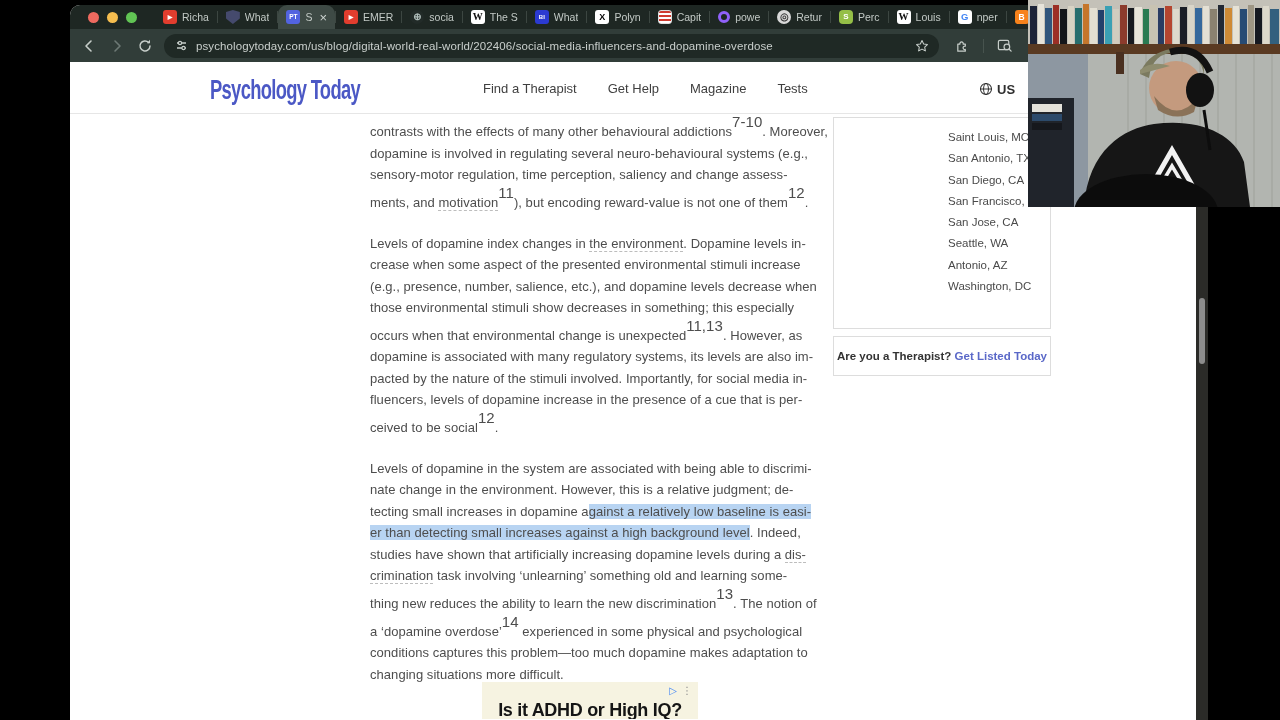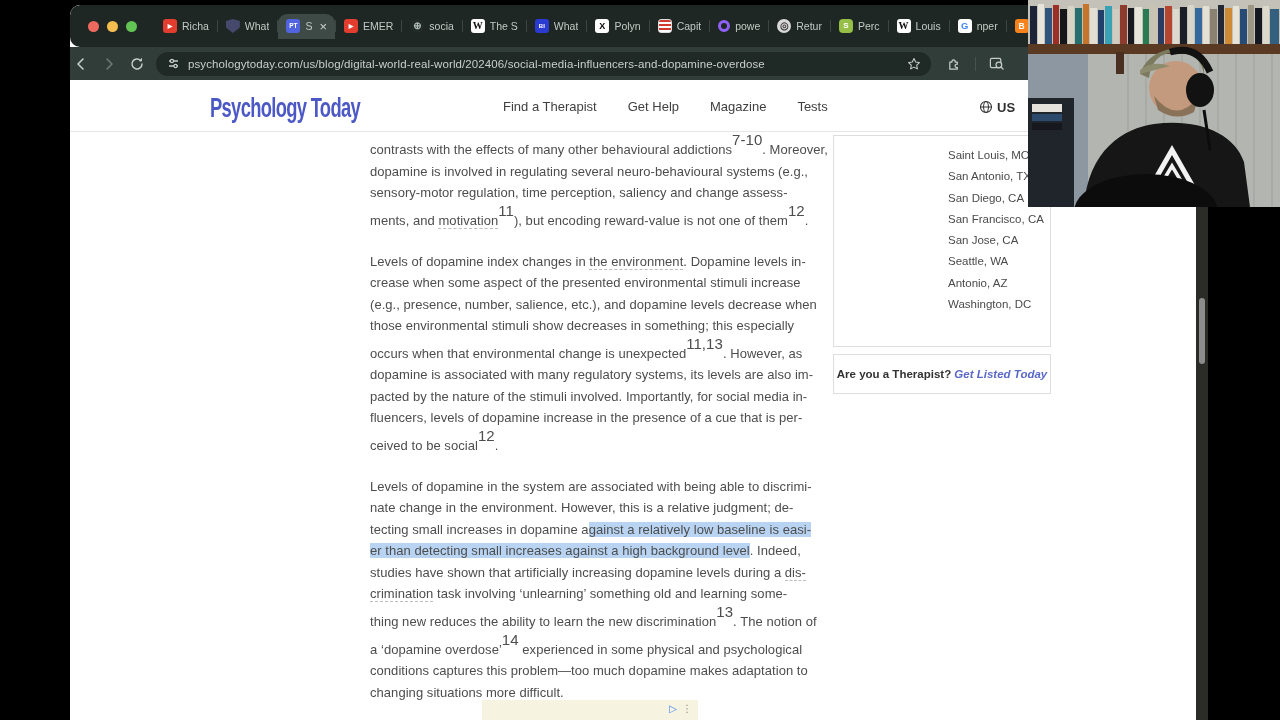--- a/index.html
+++ b/index.html
@@ -3,22 +3,22 @@
 <meta charset="utf-8">
 <style>
   * { margin:0; padding:0; box-sizing:border-box; }
   html,body { width:1280px; height:720px; overflow:hidden; background:#000;
     font-family:"Liberation Sans", sans-serif; }
 
   
   .browser-window { position:absolute; left:70px; top:5px; width:1138px; height:715px;
     border-radius:10px 10px 0 0; overflow:hidden; background:#fff; }
 
-  .tab-bar { height:42px; background:#1e2723; display:flex; align-items:center;
-    padding-left:18px; overflow:hidden;border-radius:10px; }
+  .tab-bar { height:24px; background:#1e2723; display:flex; align-items:center;
+    padding-left:18px; overflow:hidden; }
   .lights { display:flex; gap:8px; margin-right:18px; flex:none; }
   .light { width:11px; height:11px; border-radius:50%; }
   .light.red{ background:#ee6a5f; } .light.yellow{ background:#f5bd4f; } .light.green{ background:#61c454; }
 
   .tab { height:25px; display:flex; align-items:center; gap:5px; padding:0 8px; flex:none;
     color:#c3cac6; font-size:10.5px; white-space:nowrap; }
   .tab.active { background:#3e4a45; border-radius:9px 9px 0 0; }
   .tab-label { max-width:32px; overflow:hidden; }
   .tab-close { font-size:13px; color:#cdd3d0; margin-left:2px; line-height:1; }
   .tab-sep { width:1px; height:12px; background:#3c4641; flex:none; }
@@ -32,58 +32,58 @@
   .fav-x { background:#fff; color:#000; font-size:9px; }
   .fav-shopify { background:#95bf47; font-size:8px; border-radius:4px; }
   .fav-google { background:#fff; color:#4285f4; font-size:9.5px; }
   .fav-blogger { background:#f7821b; font-size:8.5px; }
   .fav-globe { background:#222b28; color:#aebcb9; font-size:10px; border-radius:50%; line-height:13px; }
   .fav-target { background:#d9d9d9; color:#3a3a3a; font-size:10px; border-radius:50%; line-height:13px; }
   .fav-ring { background:transparent; border:3px solid #9061f9; border-radius:50%; width:12px; height:12px; }
   .fav-flag { background:repeating-linear-gradient(180deg,#cf3b30 0 2px,#fff 2px 4px); border:1px solid #ddd; }
   .fav-shield { background:#454a6d; border-radius:2px 2px 6px 6px; clip-path:polygon(50% 0,100% 15%,100% 60%,50% 100%,0 60%,0 15%); }
 
-  .toolbar { height:33px; background:#313d39; display:flex; align-items:center; padding:0 2px; gap:10px; }
+  .toolbar { height:33px; background:#313d39; display:flex; align-items:center; padding:0 10px; gap:10px; }
   .nav-ic { width:18px; height:18px; color:#c6cdc9; flex:none; display:flex; align-items:center; justify-content:center; }
   .nav-ic.dim { color:#6d7975; }
   .url-bar { flex:1; max-width:775px; height:24px; background:#1f2925; border-radius:12px;
     display:flex; align-items:center; padding:0 10px; gap:8px; color:#c9cfcc; }
   .url-text { font-size:11.5px; white-space:nowrap; overflow:hidden; flex:1; letter-spacing:.1px; }
   .tool-right { display:flex; align-items:center; gap:12px; margin-left:4px; }
   .tool-sep { width:1px; height:14px; background:#47534e; }
 
   
   .page { position:relative; width:1126px; height:657px; background:#fff; overflow:hidden; }
 
   .site-header { position:absolute; left:0; top:0; width:100%; height:52px; background:#fff;
     border-bottom:1px solid #e6e6e6; }
   .pt-logo { position:absolute; left:140px; top:13px; font-size:27px; font-weight:bold;
     color:#4b58c5; letter-spacing:-1px; transform:scaleX(.68); transform-origin:left center; white-space:nowrap; }
-  .site-nav { position:absolute; left:433px; top:19px; display:flex; gap:31px; }
+  .site-nav { position:absolute; left:413px; top:19px; display:flex; gap:31px; }
   .site-nav span { font-size:13px; color:#3f3f3f; white-space:nowrap; }
   .region { position:absolute; left:908px; top:18px; display:flex; align-items:center; gap:4px;
     color:#2e2e2e; font-size:13px;font-weight:bold; }
 
   .article { position:absolute; left:300px; top:53px; width:480px; font-size:13px;
     color:#4d4d4d; line-height:21.5px; letter-spacing:.05px; }
   .article p { margin:0 0 19px 0; white-space:nowrap; }
   .article sup { font-size:15px; position:relative; top:-4px; }
   .plink { border-bottom:1px dashed #bdbdbd; }
   .hl { background:#b8d4f2; }
 
   .cities-box { position:absolute; left:763px; top:55px; width:218px; height:212px;
     border:1px solid #ddd; background:#fff; }
   .cities-col { position:absolute; top:9px; }
   .cities-col.left { left:15px; } .cities-col.right { left:114px; }
   .city { font-size:11.5px; color:#4a4a4a; line-height:21.3px; white-space:nowrap; }
 
   .therapist-box { position:absolute; left:763px; top:274px; width:218px; height:40px;
     border:1px solid #ddd; background:#fff; text-align:center; line-height:38px; font-size:11.5px; }
   .therapist-box .q { color:#333; font-weight:bold; }
-  .therapist-box .lnk { color:#5a68c8; font-weight:bold;font-style:italic; }
+  .therapist-box .lnk { color:#5a68c8; font-weight:bold; }
 
   .ad-label { position:absolute; left:300px; top:606px; width:440px; text-align:center;
     font-size:8px; letter-spacing:.7px; color:#a0a0a0; }
   .ad-box { position:absolute; left:412px; top:620px; width:216px; height:120px; background:#f6f3e1; }
   .ad-icons { position:absolute; right:6px; top:3px; display:flex; gap:5px; align-items:center; }
   .adchoices { color:#4285f4; font-size:10px; }
   .ad-dots { color:#8a8a8a; font-size:10px; }
   .ad-headline { margin-top:18px; text-align:center; font-size:18px; font-weight:bold; color:#151515;
     letter-spacing:-.3px; }
 

